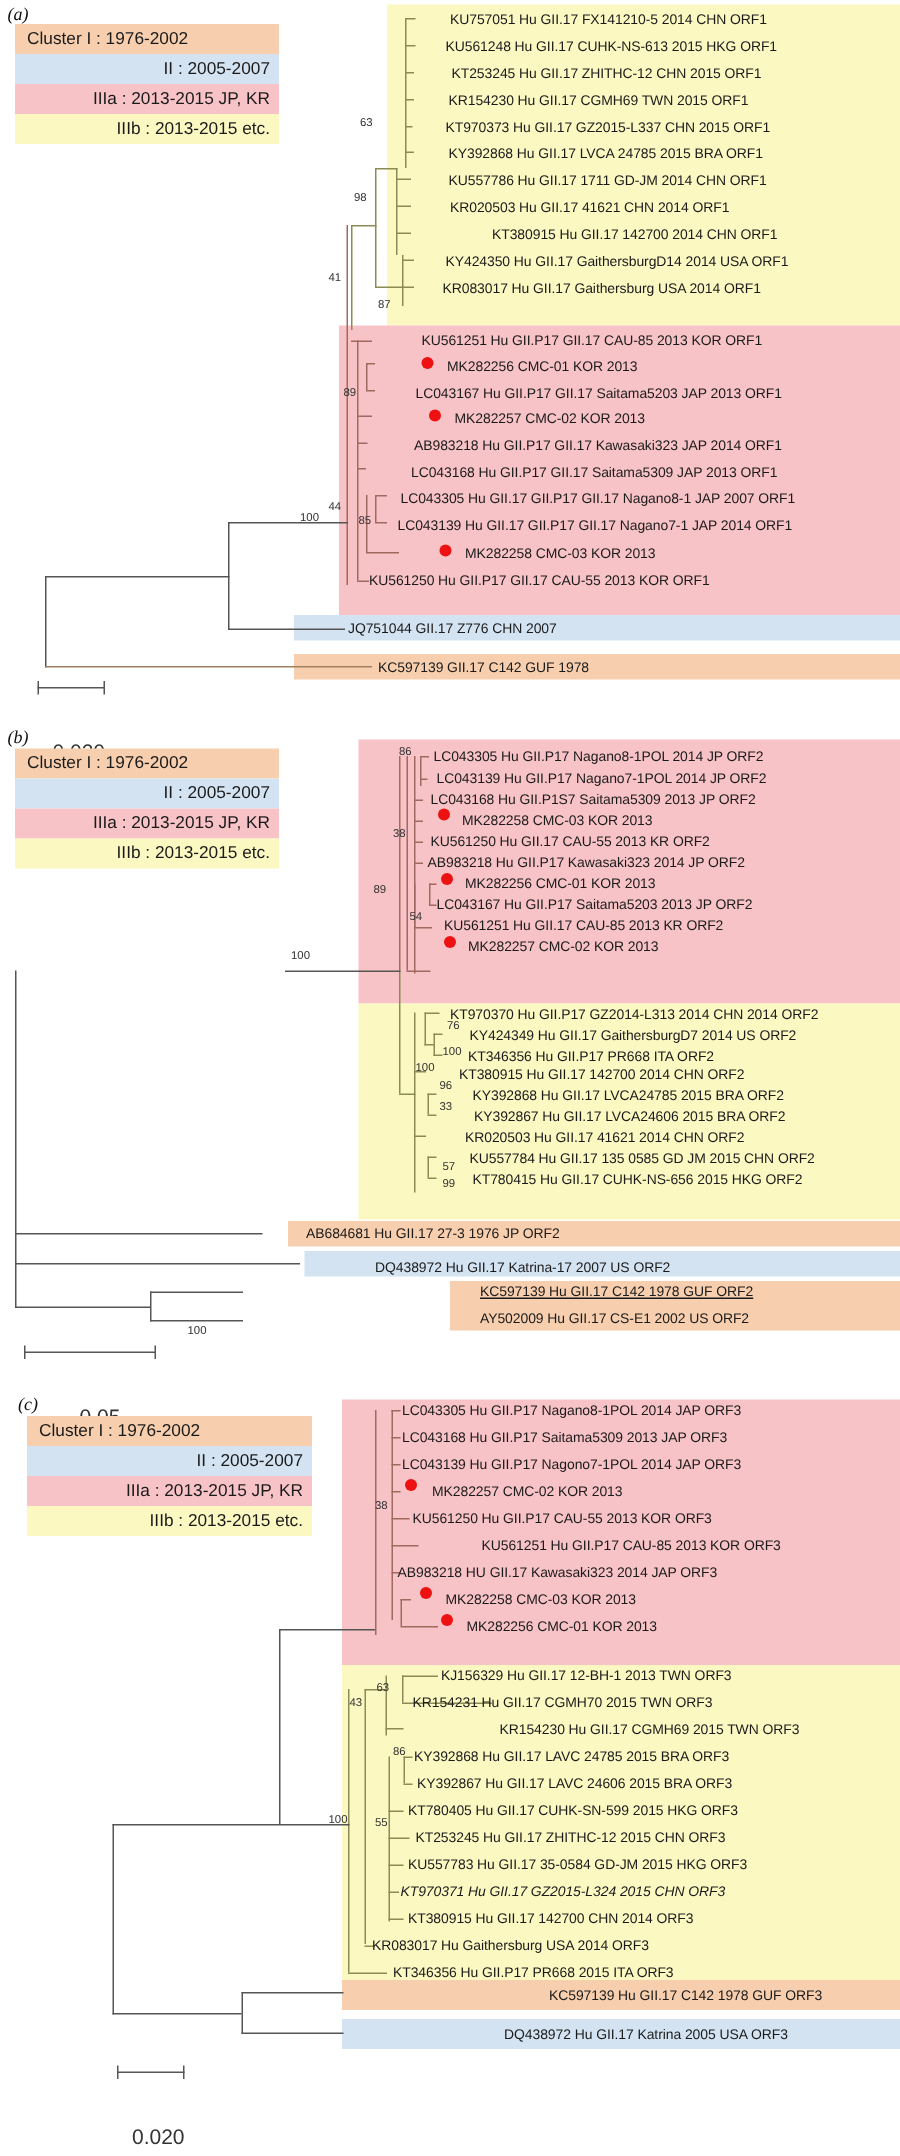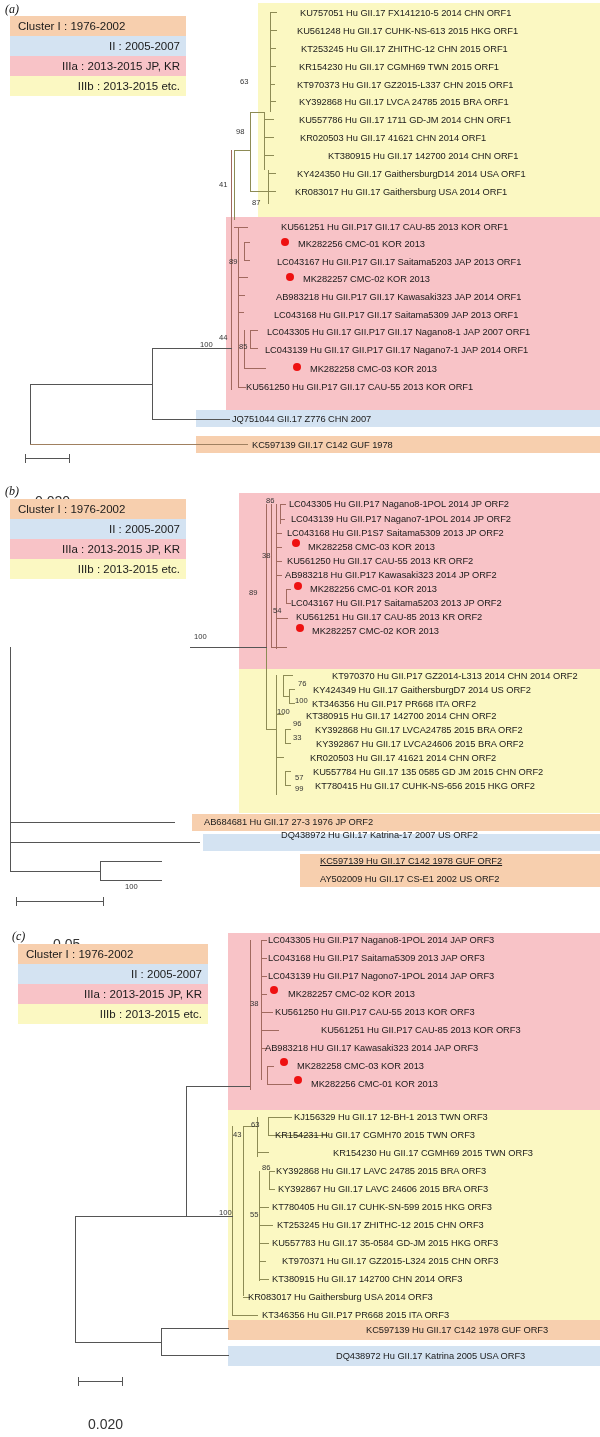--- a/index.html
+++ b/index.html
@@ -251,31 +251,31 @@
   <div class="dot" style="left:292px;top:58px;"></div>
   <div class="tip" style="left:308px;top:61px;">MK282258 CMC-03 KOR 2013</div>
   <div class="tip" style="left:287px;top:75px;">KU561250 Hu GII.17 CAU-55 2013 KR ORF2</div>
   <div class="tip" style="left:285px;top:89px;">AB983218 Hu GII.P17 Kawasaki323 2014 JP ORF2</div>
   <div class="dot" style="left:294px;top:101px;"></div>
   <div class="tip" style="left:310px;top:103px;">MK282256 CMC-01 KOR 2013</div>
   <div class="tip" style="left:291px;top:117px;">LC043167 Hu GII.P17 Saitama5203 2013 JP ORF2</div>
   <div class="tip" style="left:296px;top:131px;">KU561251 Hu GII.17 CAU-85 2013 KR ORF2</div>
   <div class="dot" style="left:296px;top:143px;"></div>
   <div class="tip" style="left:312px;top:145px;">MK282257 CMC-02 KOR 2013</div>
-  <div class="tip" style="left:332px;top:190px;">KT970370 Hu GII.P17 GZ2014-L313 2014 CHN 2014 ORF2</div>
+  <div class="tip" style="left:300px;top:190px;">KT970370 Hu GII.P17 GZ2014-L313 2014 CHN 2014 ORF2</div>
   <div class="tip" style="left:313px;top:204px;">KY424349 Hu GII.17 GaithersburgD7 2014 US ORF2</div>
   <div class="tip" style="left:312px;top:218px;">KT346356 Hu GII.P17 PR668 ITA ORF2</div>
   <div class="tip" style="left:306px;top:230px;">KT380915 Hu GII.17 142700 2014 CHN ORF2</div>
   <div class="tip" style="left:315px;top:244px;">KY392868 Hu GII.17 LVCA24785 2015 BRA ORF2</div>
   <div class="tip" style="left:316px;top:258px;">KY392867 Hu GII.17 LVCA24606 2015 BRA ORF2</div>
   <div class="tip" style="left:310px;top:272px;">KR020503 Hu GII.17 41621 2014 CHN ORF2</div>
   <div class="tip" style="left:313px;top:286px;">KU557784 Hu GII.17 135 0585 GD JM 2015 CHN ORF2</div>
   <div class="tip" style="left:315px;top:300px;">KT780415 Hu GII.17 CUHK-NS-656 2015 HKG ORF2</div>
   <div class="tip" style="left:204px;top:336px;">AB684681 Hu GII.17 27-3 1976 JP ORF2</div>
-  <div class="tip" style="left:250px;top:349px;margin-left:31px;">DQ438972 Hu GII.17 Katrina-17 2007 US ORF2</div>
+  <div class="tip" style="left:250px;top:359px;">DQ438972 Hu GII.17 Katrina-17 2007 US ORF2</div>
   <div class="tip" style="left:320px;top:375px;text-decoration:underline;">KC597139 Hu GII.17 C142 1978 GUF ORF2</div>
   <div class="tip" style="left:320px;top:393px;">AY502009 Hu GII.17 CS-E1 2002 US ORF2</div>
 
   <div class="scale">
     <div class="scale-line" style="left:16px;top:420px;width:88px;"></div>
     <div class="scale-cap" style="left:16px;top:416px;height:9px;"></div>
     <div class="scale-cap" style="left:103px;top:416px;height:9px;"></div>
     <div class="scale-label" style="left:53px;top:430px;">0.05</div>
   </div>
 </div>
@@ -358,21 +358,21 @@
   <div class="dot" style="left:294px;top:150px;"></div>
   <div class="tip" style="left:311px;top:153px;">MK282256 CMC-01 KOR 2013</div>
   <div class="tip" style="left:294px;top:186px;">KJ156329 Hu GII.17 12-BH-1 2013 TWN ORF3</div>
   <div class="tip" style="left:275px;top:204px;">KR154231 Hu GII.17 CGMH70 2015 TWN ORF3</div>
   <div class="tip" style="left:333px;top:222px;">KR154230 Hu GII.17 CGMH69 2015 TWN ORF3</div>
   <div class="tip" style="left:276px;top:240px;">KY392868 Hu GII.17 LAVC 24785 2015 BRA ORF3</div>
   <div class="tip" style="left:278px;top:258px;">KY392867 Hu GII.17 LAVC 24606 2015 BRA ORF3</div>
   <div class="tip" style="left:272px;top:276px;">KT780405 Hu GII.17 CUHK-SN-599 2015 HKG ORF3</div>
   <div class="tip" style="left:277px;top:294px;">KT253245 Hu GII.17 ZHITHC-12 2015 CHN ORF3</div>
   <div class="tip" style="left:272px;top:312px;">KU557783 Hu GII.17 35-0584 GD-JM 2015 HKG ORF3</div>
-  <div class="tip" style="left:282px;top:330px;">KT970371 Hu GII.17 GZ2015-L324 2015 CHN ORF3</div>
+  <div class="tip" style="left:267px;top:330px;font-style:italic;">KT970371 Hu GII.17 GZ2015-L324 2015 CHN ORF3</div>
   <div class="tip" style="left:272px;top:348px;">KT380915 Hu GII.17 142700 CHN 2014 ORF3</div>
   <div class="tip" style="left:248px;top:366px;">KR083017 Hu Gaithersburg USA 2014 ORF3</div>
   <div class="tip" style="left:262px;top:384px;">KT346356 Hu GII.P17 PR668 2015 ITA ORF3</div>
   <div class="tip" style="left:366px;top:399px;">KC597139 Hu GII.17 C142 1978 GUF ORF3</div>
   <div class="tip" style="left:336px;top:425px;">DQ438972 Hu GII.17 Katrina 2005 USA ORF3</div>
 
   <div class="scale">
     <div class="scale-line" style="left:78px;top:455px;width:45px;"></div>
     <div class="scale-cap" style="left:78px;top:451px;height:9px;"></div>
     <div class="scale-cap" style="left:122px;top:451px;height:9px;"></div>

